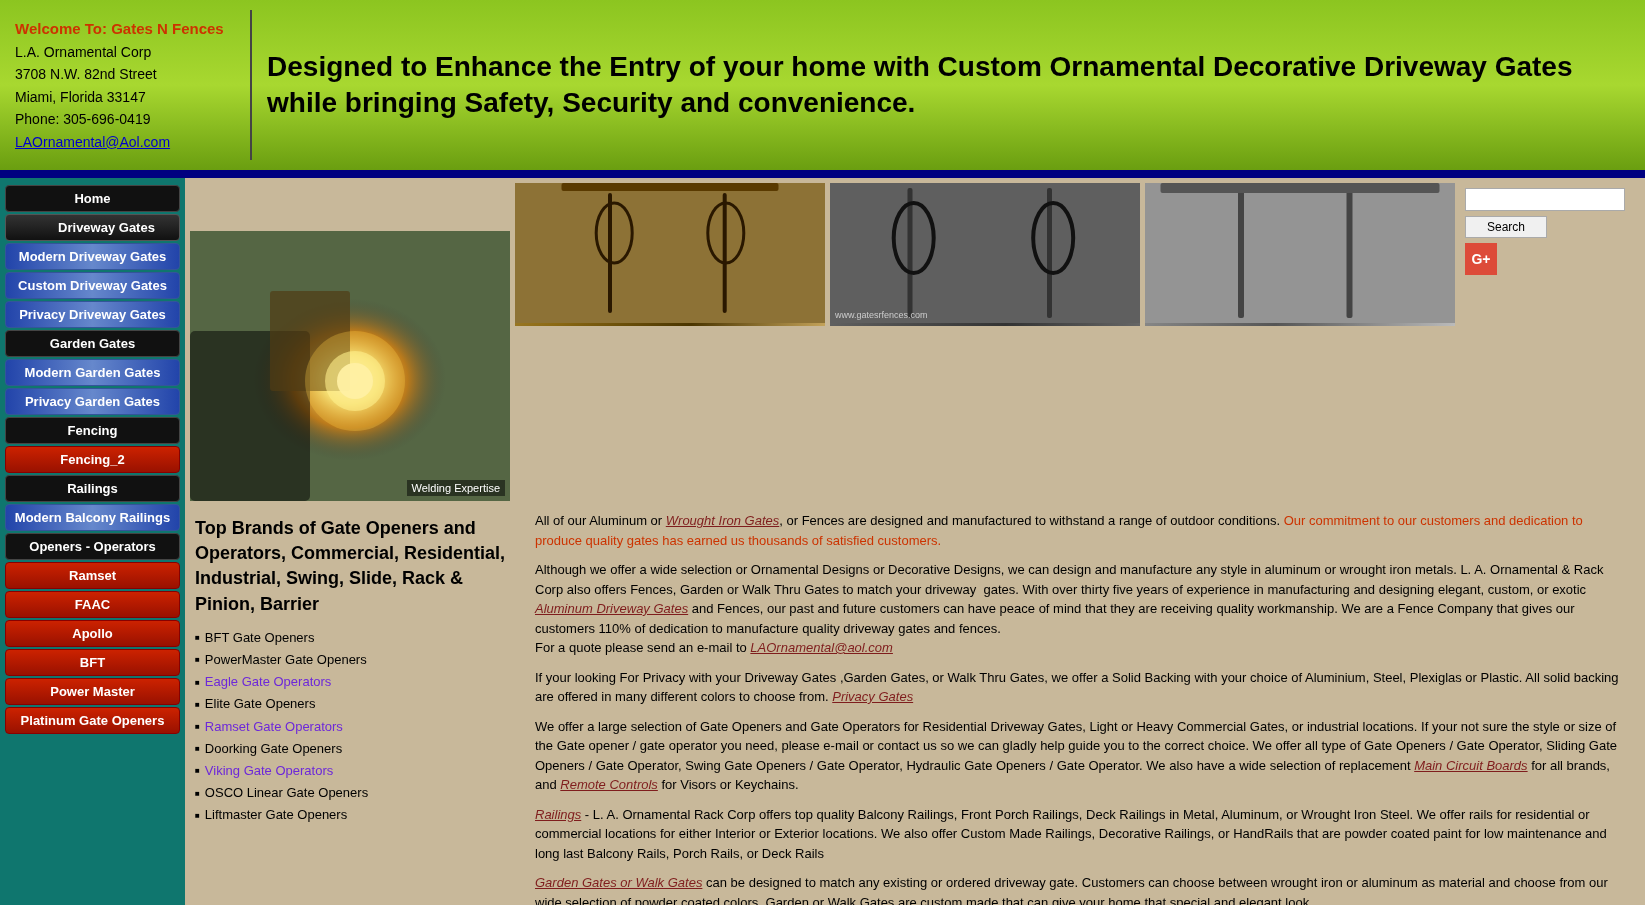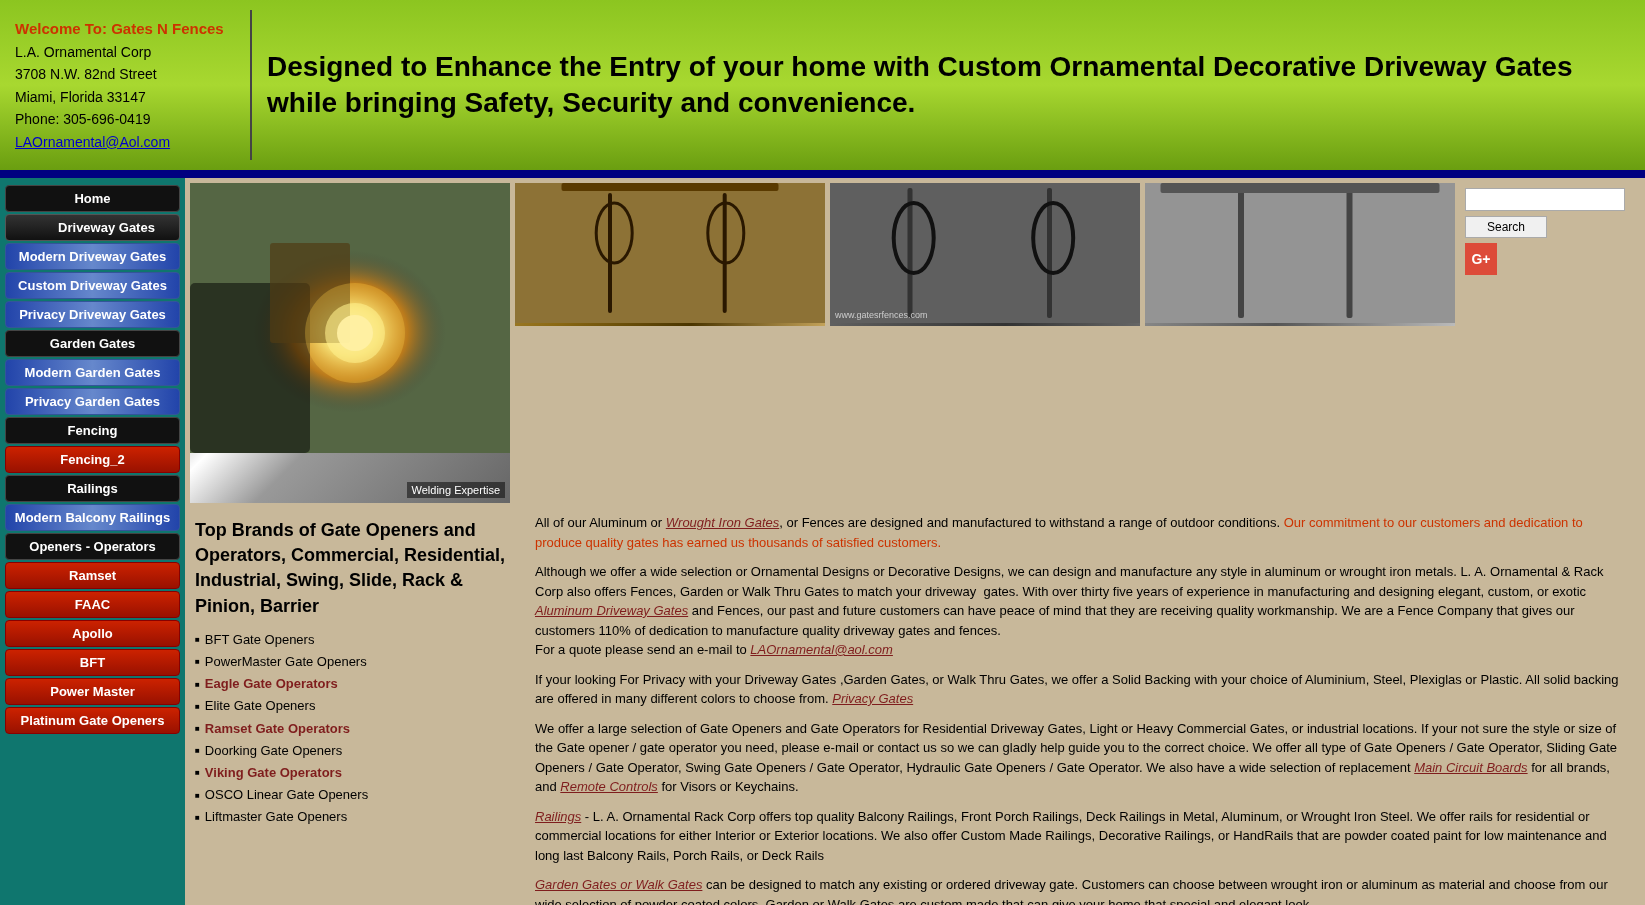--- a/index.html
+++ b/index.html
@@ -99,24 +99,25 @@
     
     #top-images {
       display: flex;
       gap: 5px;
       padding: 5px;
       align-items: flex-start;
     }
     .main-welding-img {
       width: 320px;
       min-width: 320px;
-      height: 320px;
+      height: 270px;
       background: #888;
       position: relative;
       overflow: hidden;
+      margin-top: 48px;
     }
     .welding-img-inner {
       width: 100%;
       height: 100%;
       background: linear-gradient(135deg, #555 0%, #888 30%, #fff 45%, #999 60%, #666 100%);
     }
     .welding-caption {
       position: absolute;
       bottom: 5px;
       right: 5px;
@@ -201,21 +202,21 @@
       padding: 2px 0;
       display: flex;
       align-items: center;
       gap: 5px;
     }
     .opener-list li::before {
       content: "■";
       font-size: 8px;
       color: #000;
     }
-    .opener-list li a { color: #7f1d1d; text-decoration: none; font-weight: bold; }
+    .opener-list li a { color: #6d28d9; text-decoration: none; font-weight: normal; }
     .opener-list li span { color: #000; }
 
     
     #right-content {
       flex: 1;
       padding: 5px 10px;
       font-size: 13px;
       line-height: 1.5;
       color: #000;
     }

